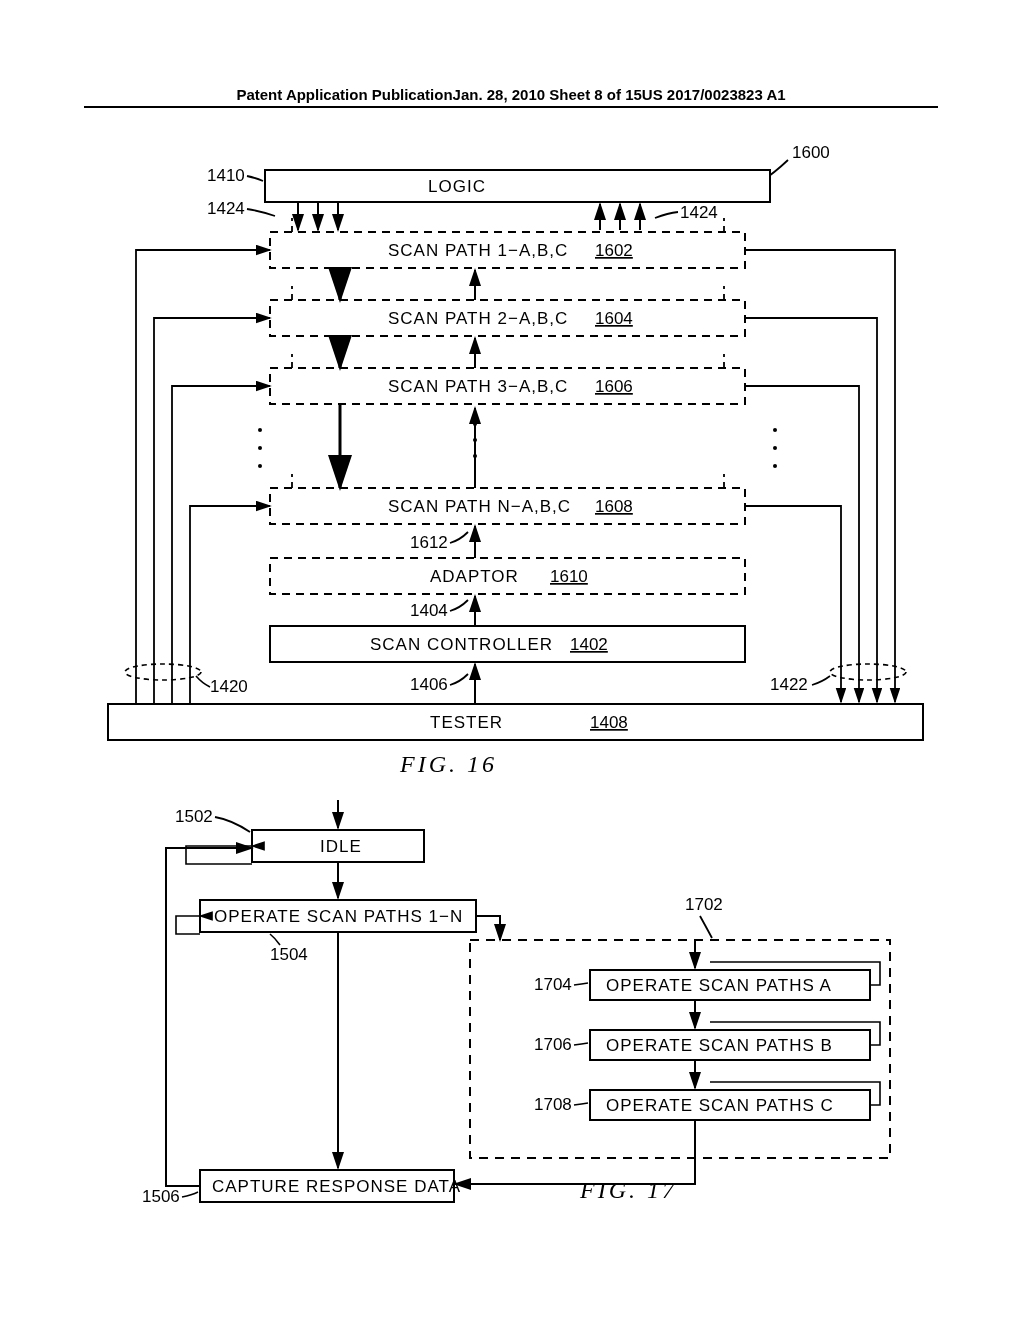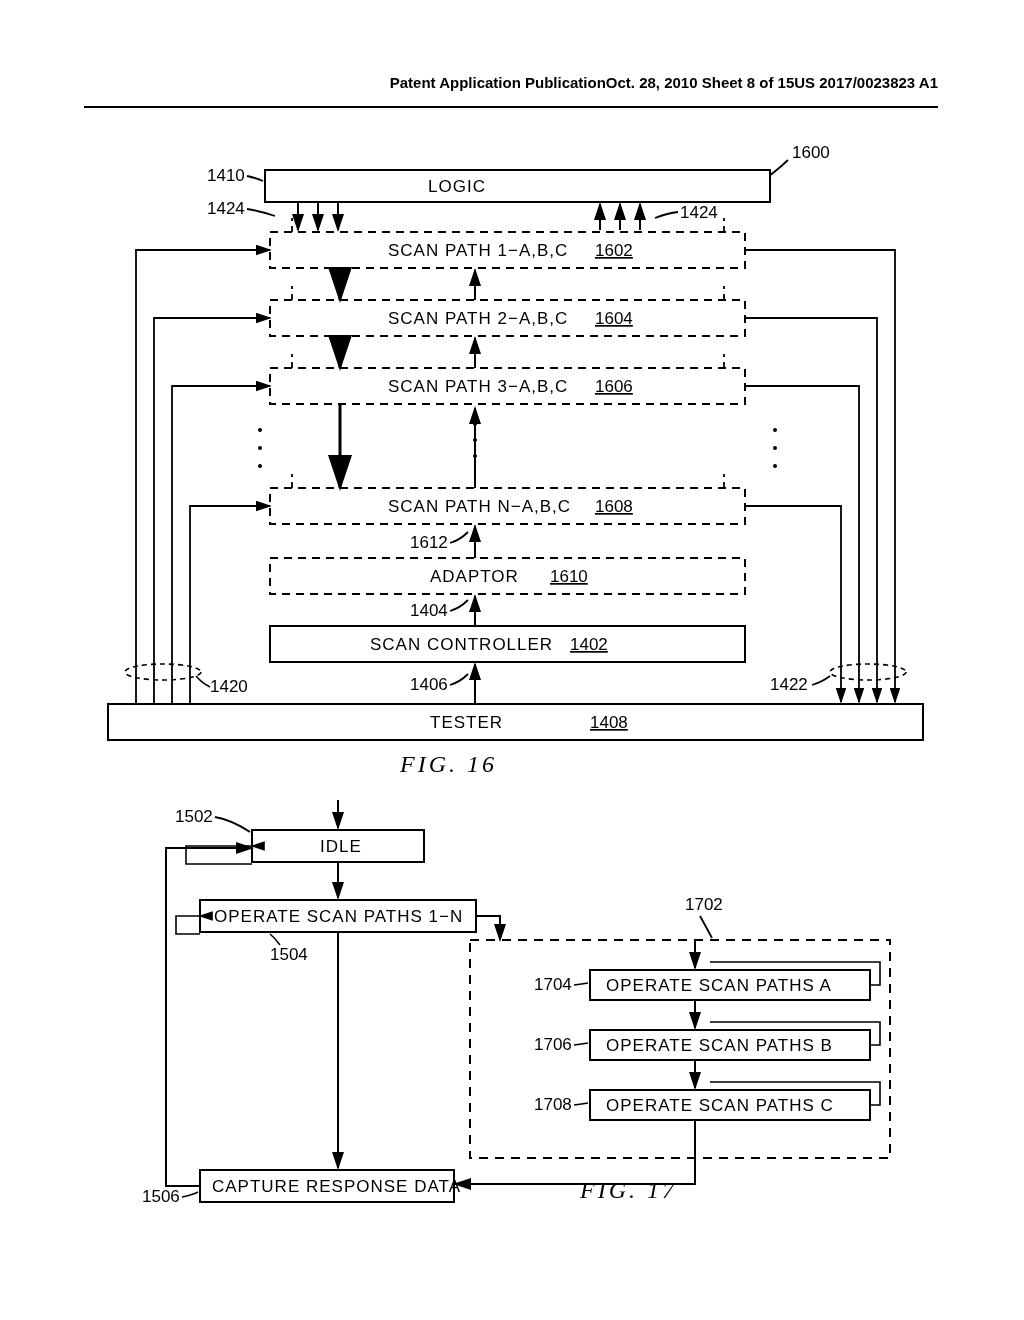--- a/index.html
+++ b/index.html
@@ -6,25 +6,25 @@
   body {
     width: 1024px;
     height: 1320px;
     background: #fff;
     font-family: Arial, Helvetica, sans-serif;
     position: relative;
     color: #000;
   }
   .header {
     position: absolute;
-    top: 74px;
+    top: 86px;
     left: 84px;
     right: 86px;
     display: flex;
-    justify-content: flex-end;
+    justify-content: center;
     font-size: 15px;
     font-weight: bold;
   }
   .header-rule {
     position: absolute;
     top: 106px;
     left: 84px;
     right: 86px;
     border-top: 2px solid #000;
   }
@@ -40,21 +40,21 @@
   .lbl { font-size: 17px; letter-spacing: 1px; }
   .ref { font-size: 17px; }
   .refu { font-size: 17px; text-decoration: underline; }
   .fig { font-size: 24px; font-style: italic; font-family: 'Times New Roman', serif; letter-spacing: 3px; }
 </style>
 </head>
 <body>
 
 <div class="header">
   <span>Patent Application Publication</span>
-  <span>Oct. 28, 2010  Sheet 8 of 15</span>
+  <span>Jan. 28, 2010  Sheet 8 of 15</span>
   <span>US 2017/0023823 A1</span>
 </div>
 <div class="header-rule"></div>
 
 <svg class="canvas" viewBox="0 0 1024 1320">
   <defs>
     <marker id="arrow" markerWidth="10" markerHeight="10" refX="8" refY="3" orient="auto" markerUnits="strokeWidth">
       <path d="M0,0 L0,6 L9,3 z" fill="#000"></path>
     </marker>
     <marker id="arrowL" markerWidth="14" markerHeight="14" refX="11" refY="4" orient="auto" markerUnits="strokeWidth">

